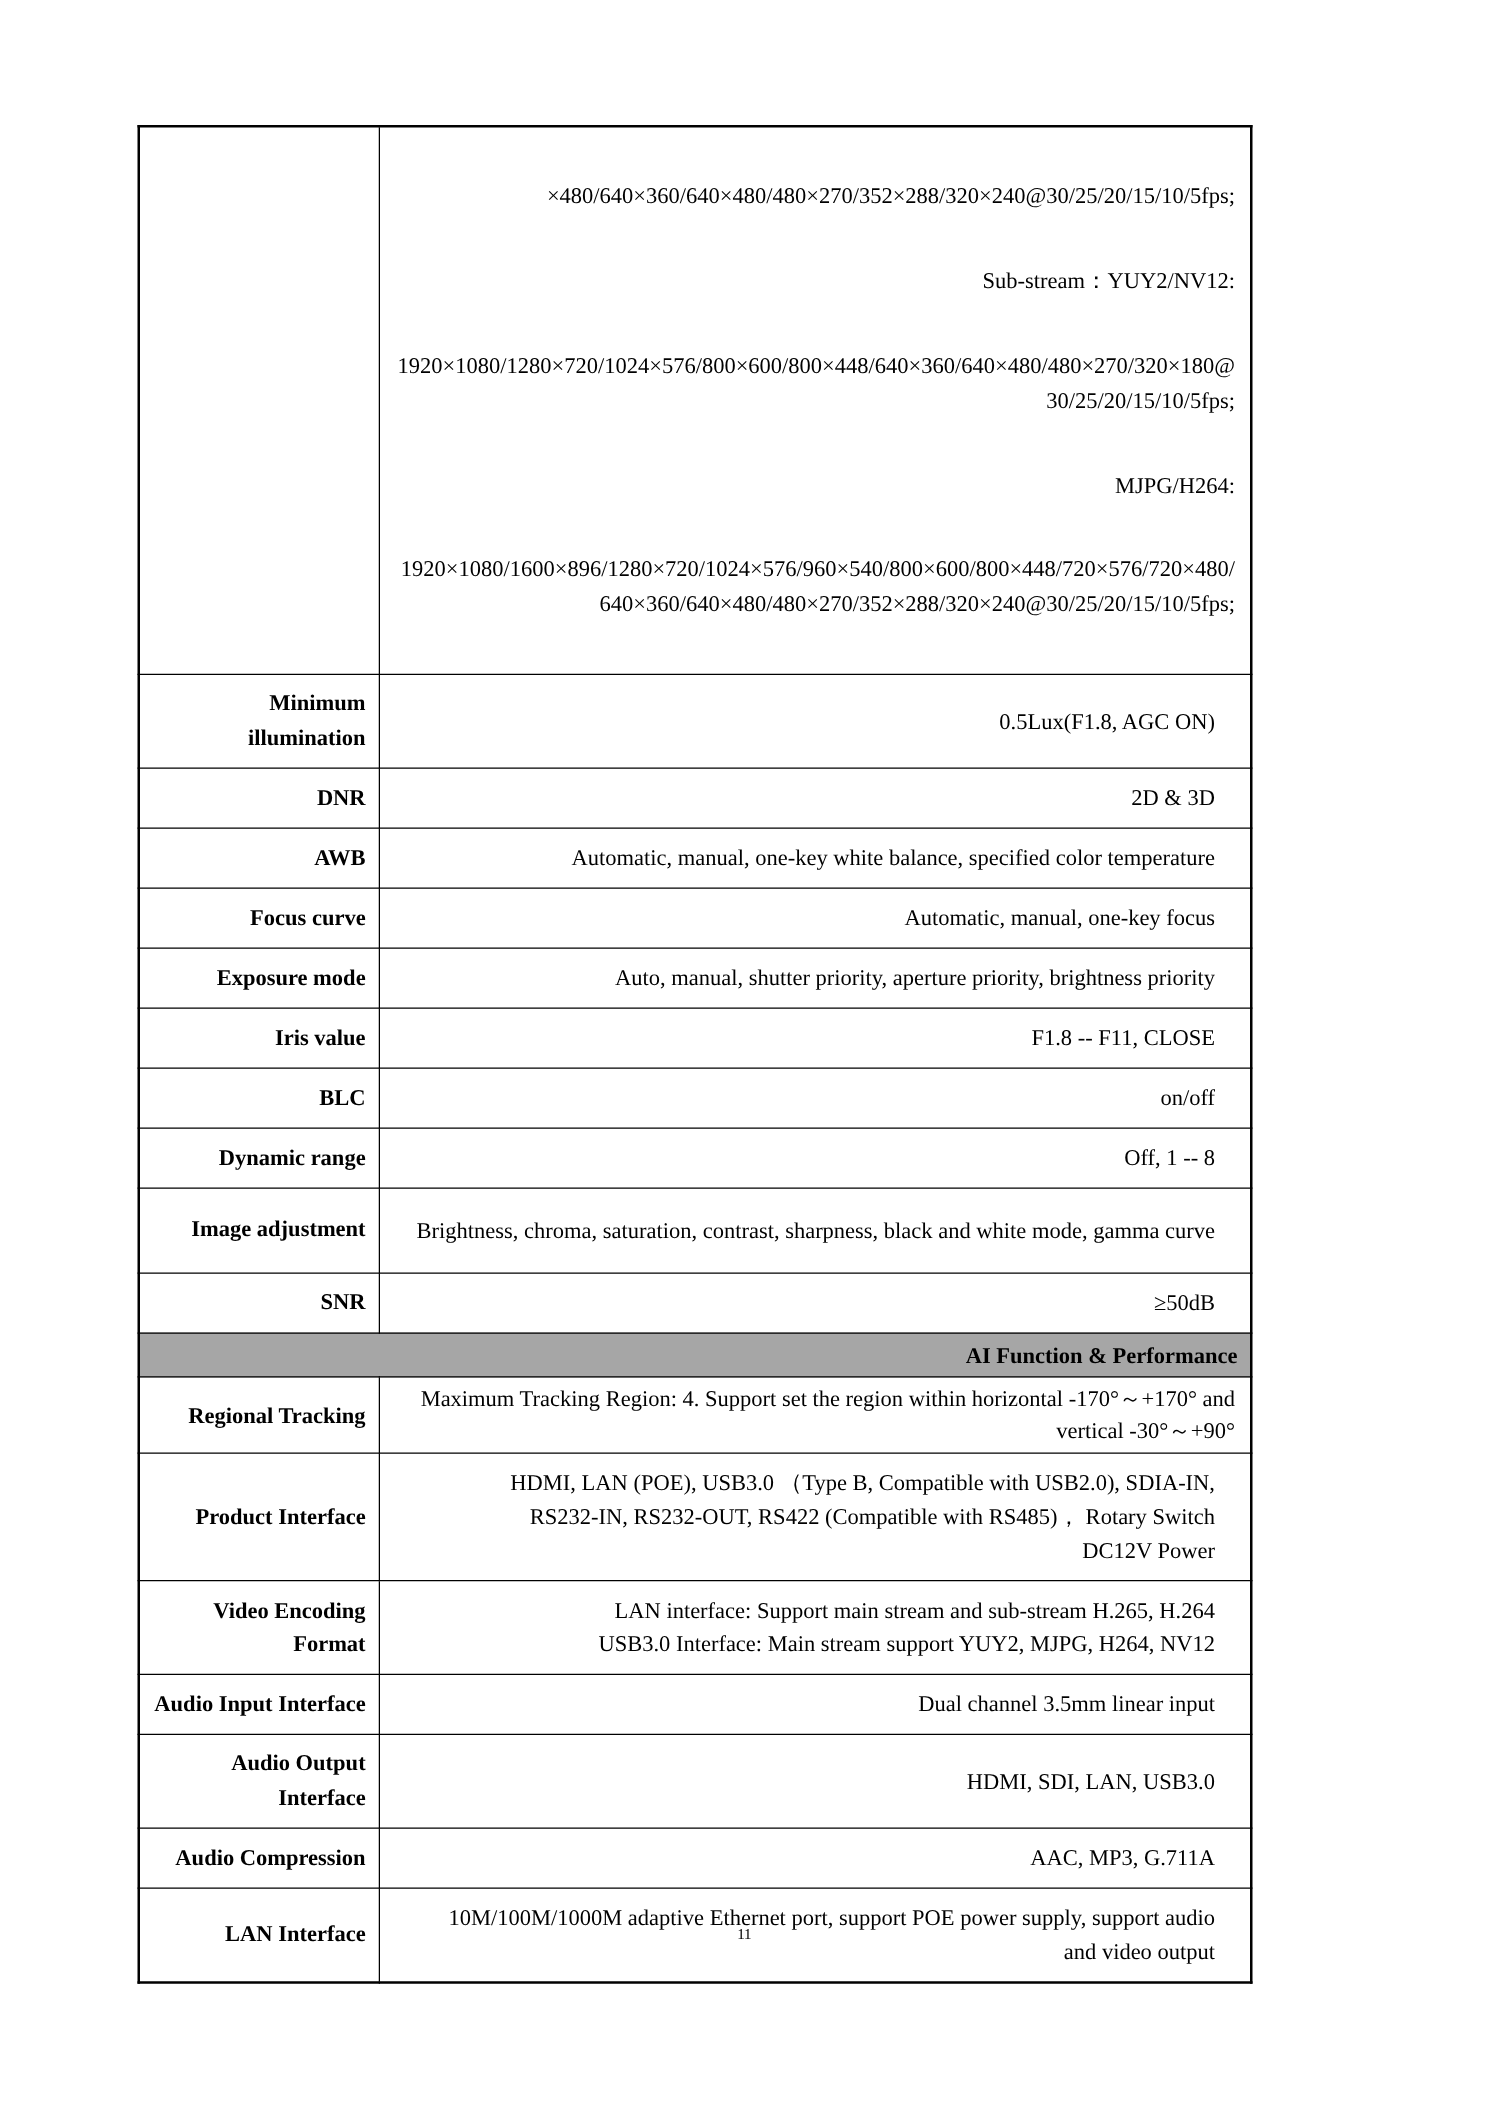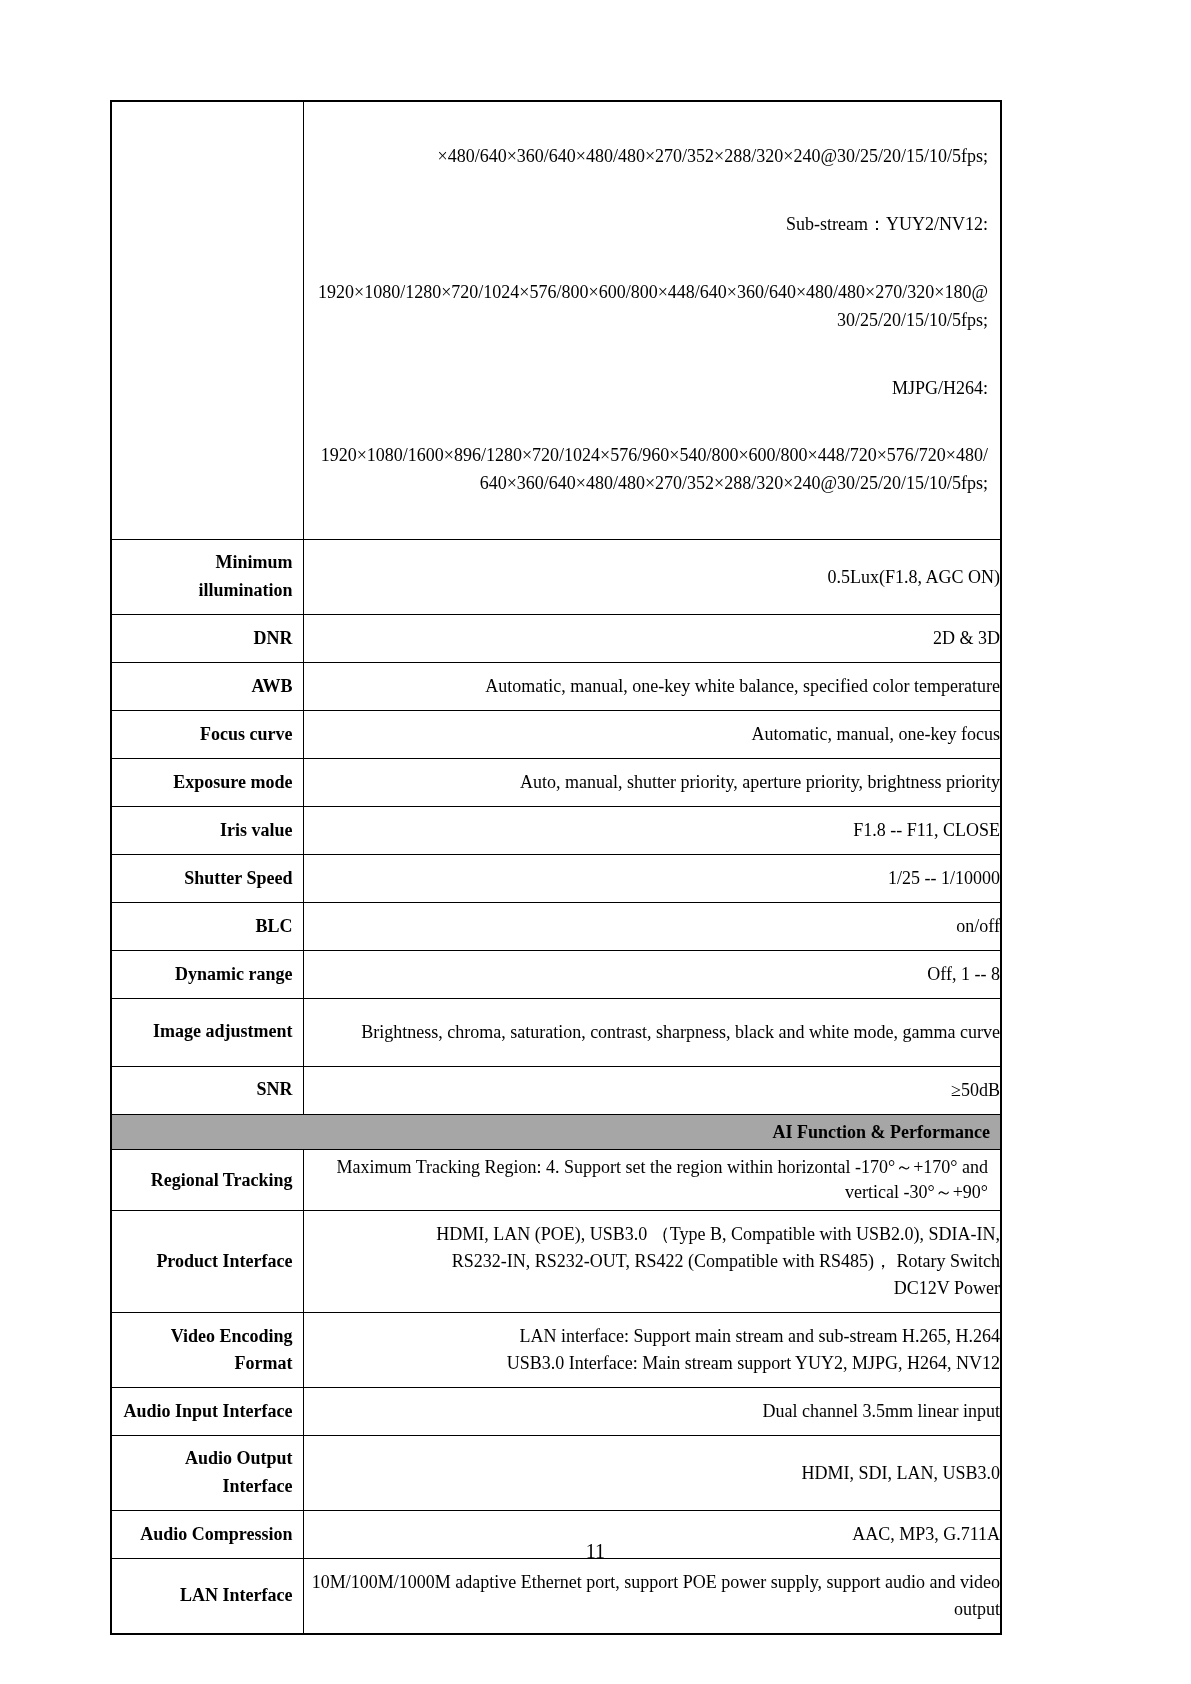--- a/index.html
+++ b/index.html
@@ -28,21 +28,21 @@
     vertical-align: middle;
     text-align: right;
   }
   td.label {
     width: 192px;
     font-weight: bold;
     padding: 9px 10px;
     line-height: 1.55;
   }
   td.value {
-    padding: 10px 0;
+    padding: 10px 28px;
     line-height: 1.5;
     white-space: pre-line;
   }
   td.value.tall { line-height: 2.6; }
   tr.compact td.label { padding: 5px 10px; line-height: 1.4; }
   tr.compact td.value { padding: 5px 12px; line-height: 1.4; }
   td.value.multi { padding: 14px 12px; }
   td.value.multi p {
     line-height: 1.55;
     margin: 0 0 13px 0;
@@ -54,21 +54,21 @@
     font-weight: bold;
     padding: 5px 10px;
     line-height: 1.35;
   }
   .page-number {
     position: absolute;
     left: 0;
     top: 1540px;
     width: 100%;
     text-align: center;
-    font-size: 20px;
+    font-size: 12px;
   }
 </style>
 </head>
 <body>
 
 <div class="doc-table-wrap">
   <table class="spec-table">
     <colgroup>
       <col style="width:192px">
       <col>
@@ -101,24 +101,20 @@
         <td class="label">Focus curve</td>
         <td class="value">Automatic, manual, one-key focus</td>
       </tr>
       <tr>
         <td class="label">Exposure mode</td>
         <td class="value">Auto, manual, shutter priority, aperture priority, brightness priority</td>
       </tr>
       <tr>
         <td class="label">Iris value</td>
         <td class="value">F1.8 -- F11, CLOSE</td>
-      </tr>
-      <tr>
-        <td class="label">Shutter Speed</td>
-        <td class="value">1/25 -- 1/10000</td>
       </tr>
       <tr>
         <td class="label">BLC</td>
         <td class="value">on/off</td>
       </tr>
       <tr>
         <td class="label">Dynamic range</td>
         <td class="value">Off, 1 -- 8</td>
       </tr>
       <tr>

